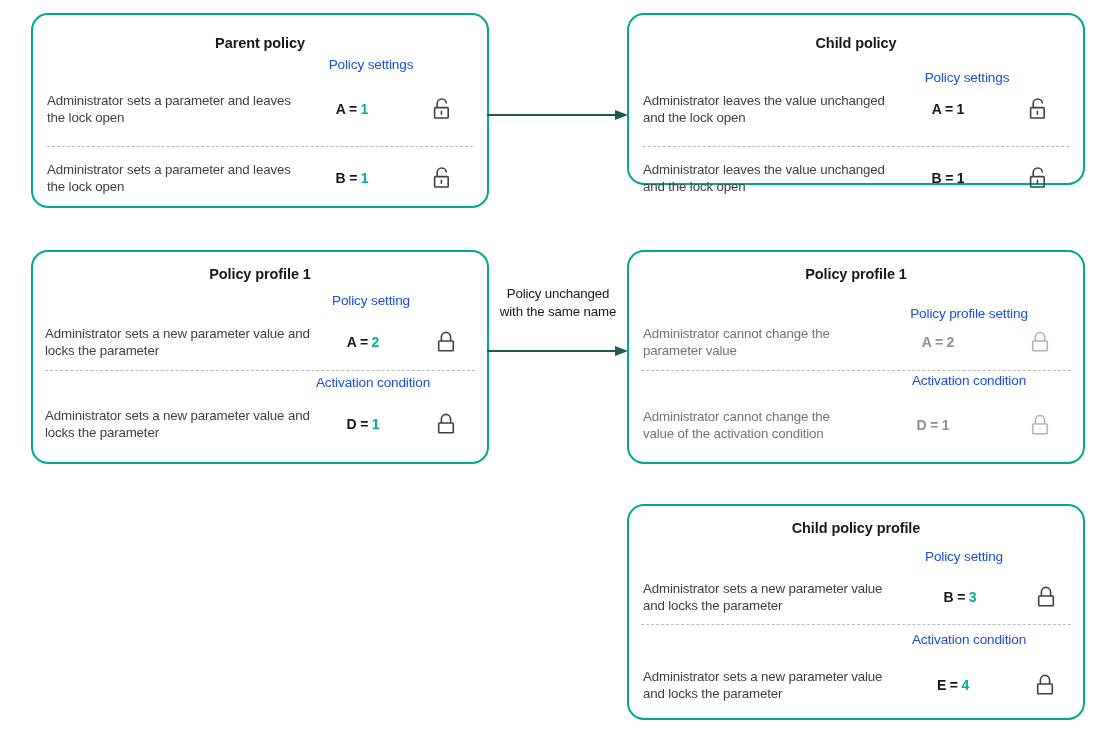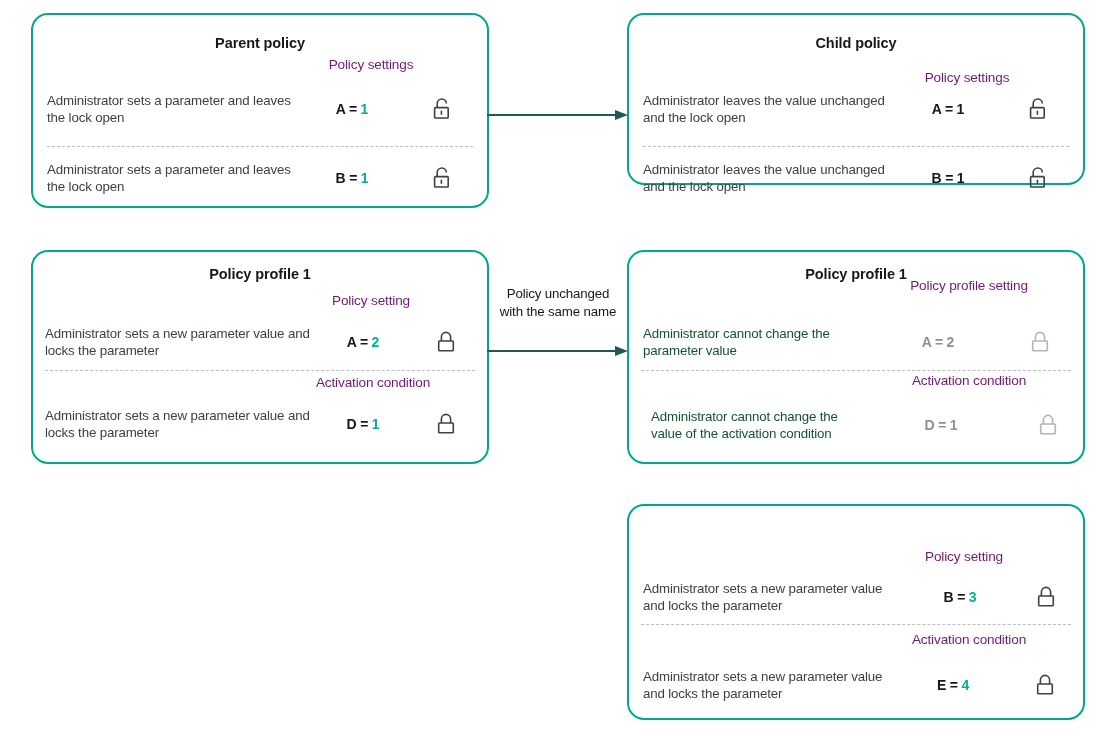--- a/index.html
+++ b/index.html
@@ -61,27 +61,27 @@
   .row .lockcell{
     flex:0 0 auto;
     display:flex;
     align-items:center;
     justify-content:center;
   }
 
   .colhead{
     position:absolute;
     font-size:13.6px;
-    color:#701a75;
+    color:#1d4ed8;
     letter-spacing:-0.15px;
     text-align:center;
     white-space:nowrap;
   }
 
-  .desc.muted{color:#14532d;}
+  .desc.muted{color:#737373;}
 
   .divider{
     position:absolute;
     height:0;
     border-top:1px dashed #b9bdc2;
   }
 
   
   .arrow{position:absolute;}
   .arrow-label{
@@ -217,41 +217,41 @@
           <path d="M5.4 11.0 V7.0 a4.6 4.6 0 0 1 9.2 0 V11.0" fill="none" stroke="#3d4248" stroke-width="1.6"></path>
           <rect x="2.7" y="11.0" width="14.6" height="9.8" rx="0.8" fill="none" stroke="#3d4248" stroke-width="1.6"></rect>
         </svg>
       </div>
     </div>
   </div>
 
   <div class="box" style="left:627px;top:250px;width:458px;height:214px;">
     <div class="box-title" style="top:14px;">Policy profile 1</div>
 
-    <div class="colhead" style="left:240px;top:26px;width:200px;">Policy profile setting</div>
+    <div class="colhead" style="left:240px;top:54px;width:200px;">Policy profile setting</div>
 
     <div class="row" style="top:68px;height:44px;">
       <div class="desc muted" style="width:230px;margin-left:14px;">Administrator cannot change the parameter value</div>
       <div class="value muted" style="width:130px;">
         <span>A =</span>
         <span class="num">2</span>
       </div>
       <div class="lockcell" style="width:74px;">
         <svg width="20" height="24" viewBox="0 0 20 24" aria-hidden="true">
           <path d="M5.4 11.0 V7.0 a4.6 4.6 0 0 1 9.2 0 V11.0" fill="none" stroke="#b0b5ba" stroke-width="1.6"></path>
           <rect x="2.7" y="11.0" width="14.6" height="9.8" rx="0.8" fill="none" stroke="#b0b5ba" stroke-width="1.6"></rect>
         </svg>
       </div>
     </div>
 
     <div class="divider" style="left:12px;right:12px;top:118px;"></div>
 
     <div class="colhead" style="left:250px;top:121px;width:180px;">Activation condition</div>
 
-    <div class="row" style="top:142px;height:62px;margin-left:8px;">
+    <div class="row" style="top:142px;height:62px;">
       <div class="desc muted" style="width:220px;margin-left:14px;">Administrator cannot change the value of the activation condition</div>
       <div class="value muted" style="width:140px;">
         <span>D =</span>
         <span class="num">1</span>
       </div>
       <div class="lockcell" style="width:74px;">
         <svg width="20" height="24" viewBox="0 0 20 24" aria-hidden="true">
           <path d="M5.4 11.0 V7.0 a4.6 4.6 0 0 1 9.2 0 V11.0" fill="none" stroke="#b0b5ba" stroke-width="1.6"></path>
           <rect x="2.7" y="11.0" width="14.6" height="9.8" rx="0.8" fill="none" stroke="#b0b5ba" stroke-width="1.6"></rect>
         </svg>
@@ -262,20 +262,21 @@
   <div class="arrow-label" style="left:494px;top:285px;width:128px;">Policy unchanged with the same name</div>
 
   <div class="arrow" style="left:487px;top:344px;width:142px;height:14px;">
     <svg width="142" height="14" viewBox="0 0 142 14" aria-hidden="true">
       <line x1="0" y1="7" x2="131" y2="7" stroke="#1f5a52" stroke-width="2"></line>
       <polygon points="141,7 128,2 128,12" fill="#1f5a52"></polygon>
     </svg>
   </div>
 
   <div class="box" style="left:627px;top:504px;width:458px;height:216px;">
+    <div class="box-title" style="top:14px;">Child policy profile</div>
 
     <div class="colhead" style="left:250px;top:43px;width:170px;">Policy setting</div>
 
     <div class="row" style="top:69px;height:44px;">
       <div class="desc" style="width:262px;margin-left:14px;">Administrator sets a new parameter  value and locks the parameter</div>
       <div class="value" style="width:110px;">
         <span>B =</span>
         <span class="num">3</span>
       </div>
       <div class="lockcell" style="width:62px;">

